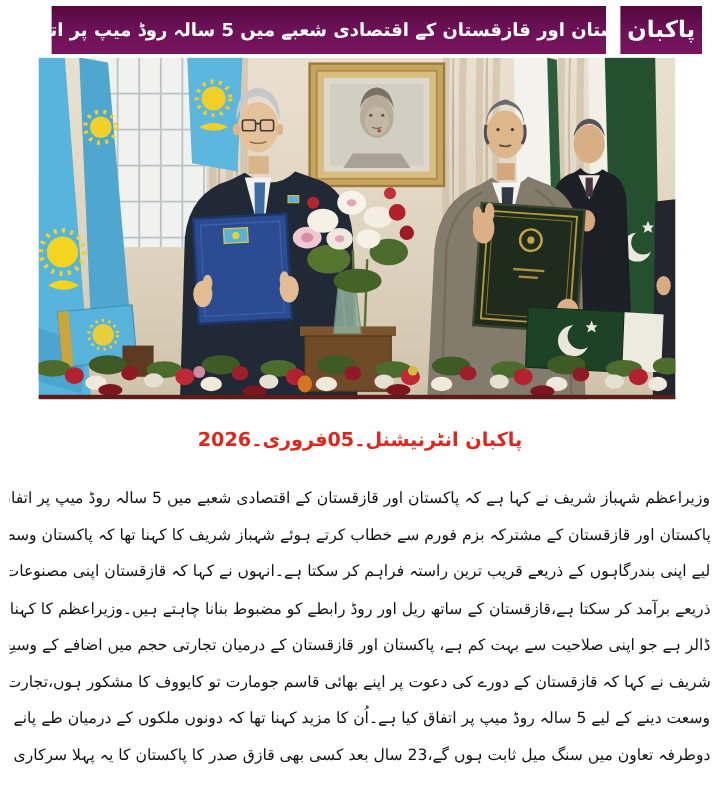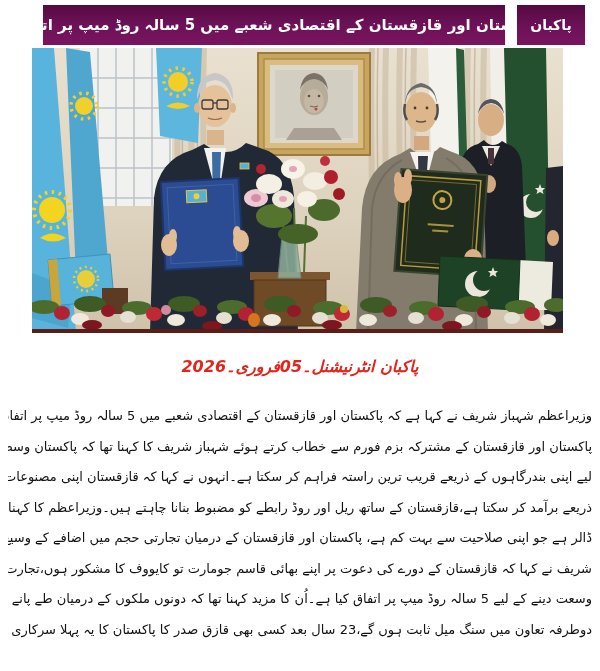--- a/index.html
+++ b/index.html
@@ -8,28 +8,28 @@
 
   
   .masthead-bar{position:absolute;left:43px;top:5px;width:462px;height:40px;
       background:linear-gradient(180deg,#55093f 0%,#6b1157 45%,#7a145f 100%);
       display:flex;align-items:center;justify-content:center;}
   .masthead-bar span{color:#ffffff;font-size:15px;font-weight:bold;direction:rtl;
       white-space:nowrap;letter-spacing:0.2px;}
   .logo-box{position:absolute;left:517px;top:5px;width:68px;height:40px;
       background:linear-gradient(180deg,#55093f 0%,#6b1157 50%,#7a145f 100%);
       display:flex;align-items:center;justify-content:center;}
-  .logo-box span{color:#ffffff;font-size:14px;font-weight:bold;direction:rtl;}
+  .logo-box span{color:#ffffff;font-size:19px;font-weight:bold;direction:rtl;}
 
   
   .photo{position:absolute;left:32px;top:48px;width:531px;height:285px;margin:0;overflow:hidden;}
 
   
   .caption{position:absolute;left:0;top:357px;width:600px;text-align:center;
-      color:#e1251b;font-size:16px;font-weight:bold;direction:rtl;font-style:italic;}
+      color:#e1251b;font-size:16px;font-weight:bold;direction:rtl;}
 
   
   .article{position:absolute;left:8px;top:401px;width:584px;direction:rtl;color:#121212;}
   .article-line{font-size:13px;line-height:30.5px;white-space:nowrap;overflow:hidden;
       text-align:justify;text-align-last:justify;}
   .article-line.last{text-align-last:right;}
 </style>
 </head>
 <body>
 

